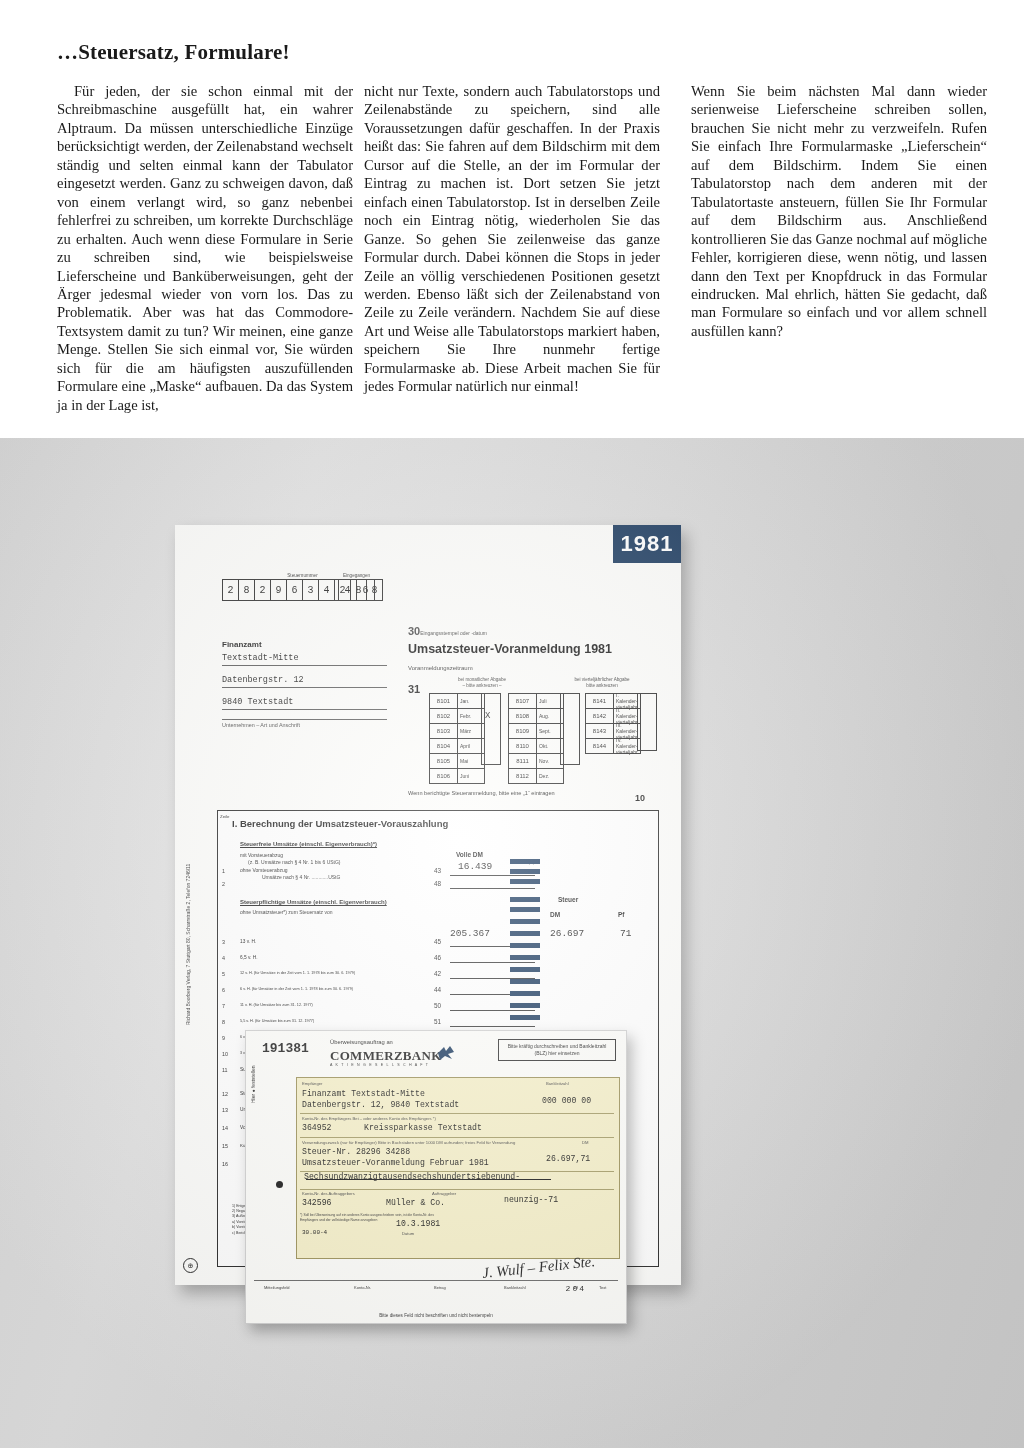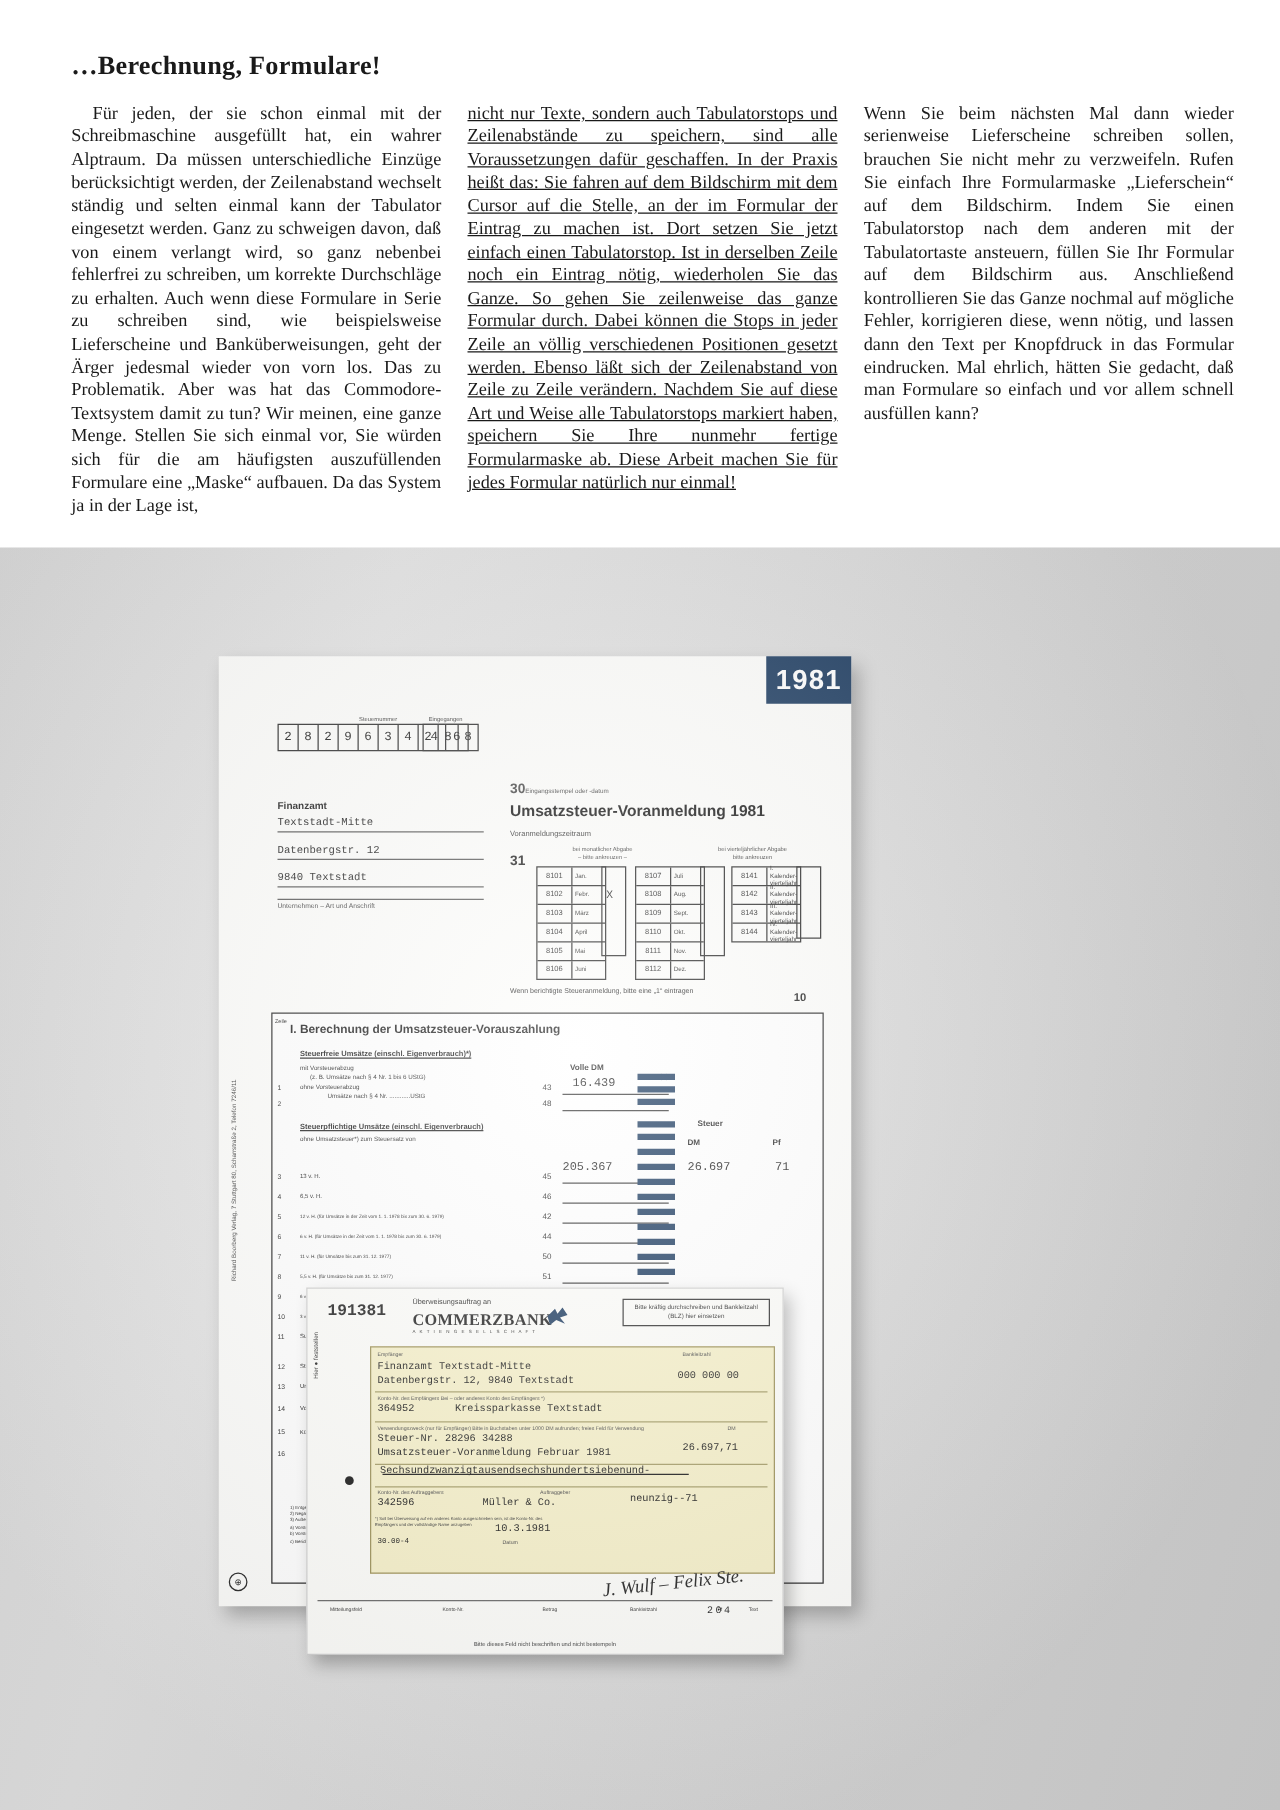--- a/index.html
+++ b/index.html
@@ -5,21 +5,21 @@
   html,body{margin:0;padding:0;}
   body{width:1024px;height:1448px;background:#ffffff;font-family:"Liberation Serif",serif;color:#1a1a1a;position:relative;overflow:hidden;}
 
   
   #article{position:absolute;left:0;top:0;width:1024px;height:438px;}
   #headline{position:absolute;left:57px;top:40px;font-size:21px;font-weight:bold;letter-spacing:.2px;}
   .col{position:absolute;top:82px;width:296px;font-size:14.6px;line-height:1.265;text-align:justify;}
   .col p{margin:0;}
   .col p.first{text-indent:17px;}
   #col1{left:57px;}
-  #col2{left:374px;text-decoration:underline;}
+  #col2{left:364px;}
   #col3{left:691px;}
 
   
   #photo{position:absolute;left:0;top:438px;width:1024px;height:1010px;
          background:linear-gradient(105deg,#dcdcdc 0%,#e3e3e3 25%,#d9d9d9 60%,#cfcfcf 100%);}
   #photo:after{content:"";position:absolute;inset:0;
          background:radial-gradient(ellipse at 45% 40%,rgba(255,255,255,.35),rgba(0,0,0,.06) 75%);}
 
   
   #form-sheet{position:absolute;left:175px;top:87px;width:506px;height:760px;background:#fdfdfb;
@@ -106,21 +106,21 @@
   #slip-204{position:absolute;right:40px;bottom:30px;font-family:"Liberation Mono",monospace;font-size:8px;letter-spacing:2px;}
   #slip-left-rot{position:absolute;left:4px;top:72px;font-family:"Liberation Sans",sans-serif;font-size:5px;
      transform:rotate(-90deg);transform-origin:left top;white-space:nowrap;}
   #slip-dot{position:absolute;left:30px;top:150px;width:7px;height:7px;border-radius:50%;background:#111;}
   .fine{position:absolute;font-family:"Liberation Sans",sans-serif;font-size:3.4px;color:#333;line-height:1.45;}
 </style>
 </head>
 <body>
 
 <div id="article">
-  <div id="headline">…Berechnung, Formulare!</div>
+  <div id="headline">…Steuersatz, Formulare!</div>
   <div class="col" id="col1">
     <p class="first">Für jeden, der sie schon einmal mit der Schreibmaschine ausgefüllt hat, ein wahrer Alptraum. Da müssen unterschiedliche Einzüge berücksichtigt werden, der Zeilenabstand wechselt ständig und selten einmal kann der Tabulator eingesetzt werden. Ganz zu schweigen davon, daß von einem verlangt wird, so ganz nebenbei fehlerfrei zu schreiben, um korrekte Durchschläge zu erhalten. Auch wenn diese Formulare in Serie zu schreiben sind, wie beispielsweise Lieferscheine und Banküberweisungen, geht der Ärger jedesmal wieder von vorn los. Das zu Problematik. Aber was hat das Commodore-Textsystem damit zu tun? Wir meinen, eine ganze Menge. Stellen Sie sich einmal vor, Sie würden sich für die am häufigsten auszufüllenden Formulare eine „Maske“ aufbauen. Da das System ja in der Lage ist,</p>
   </div>
   <div class="col" id="col2">
     <p>nicht nur Texte, sondern auch Tabulatorstops und Zeilenabstände zu speichern, sind alle Voraussetzungen dafür geschaffen. In der Praxis heißt das: Sie fahren auf dem Bildschirm mit dem Cursor auf die Stelle, an der im Formular der Eintrag zu machen ist. Dort setzen Sie jetzt einfach einen Tabulatorstop. Ist in derselben Zeile noch ein Eintrag nötig, wiederholen Sie das Ganze. So gehen Sie zeilenweise das ganze Formular durch. Dabei können die Stops in jeder Zeile an völlig verschiedenen Positionen gesetzt werden. Ebenso läßt sich der Zeilenabstand von Zeile zu Zeile verändern. Nachdem Sie auf diese Art und Weise alle Tabulatorstops markiert haben, speichern Sie Ihre nunmehr fertige Formularmaske ab. Diese Arbeit machen Sie für jedes Formular natürlich nur einmal!</p>
   </div>
   <div class="col" id="col3">
     <p>Wenn Sie beim nächsten Mal dann wieder serienweise Lieferscheine schreiben sollen, brauchen Sie nicht mehr zu verzweifeln. Rufen Sie einfach Ihre Formularmaske „Lieferschein“ auf dem Bildschirm. Indem Sie einen Tabulatorstop nach dem anderen mit der Tabulatortaste ansteuern, füllen Sie Ihr Formular auf dem Bildschirm aus. Anschließend kontrollieren Sie das Ganze nochmal auf mögliche Fehler, korrigieren diese, wenn nötig, und lassen dann den Text per Knopfdruck in das Formular eindrucken. Mal ehrlich, hätten Sie gedacht, daß man Formulare so einfach und vor allem schnell ausfüllen kann?</p>
   </div>
 </div>

